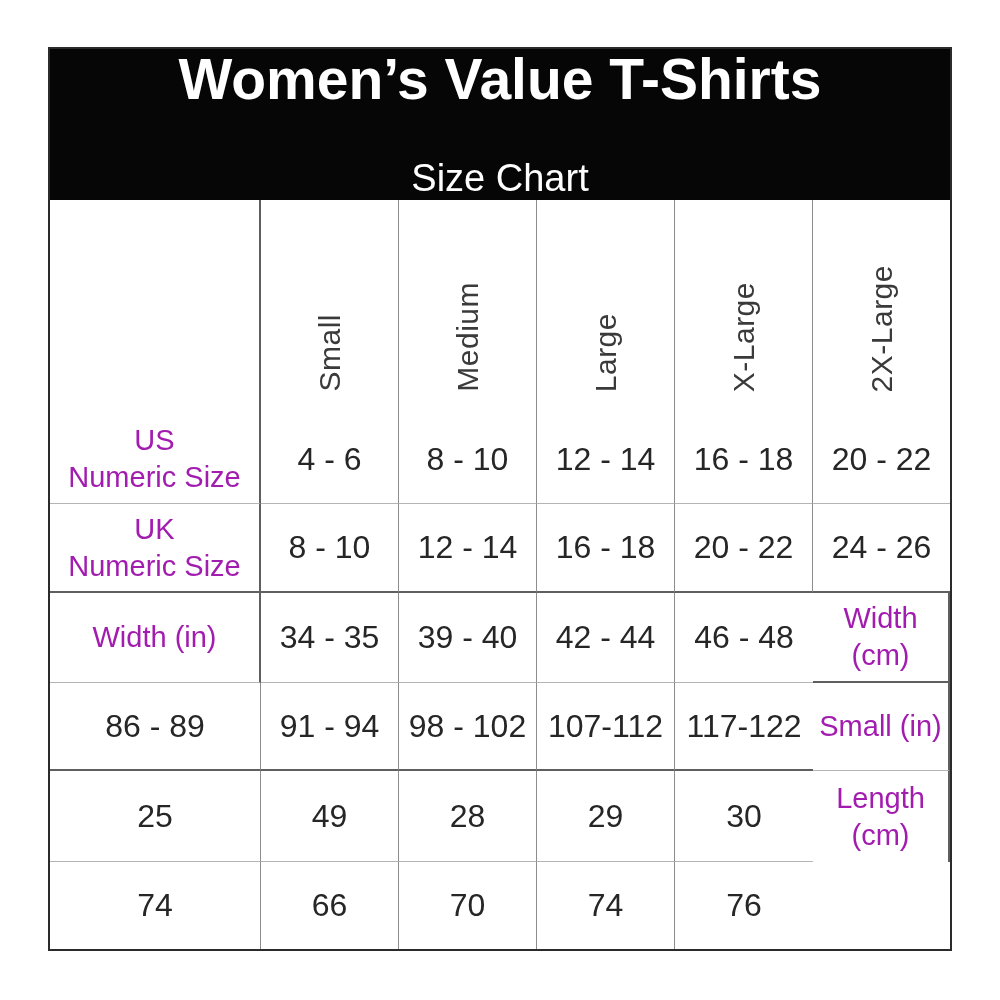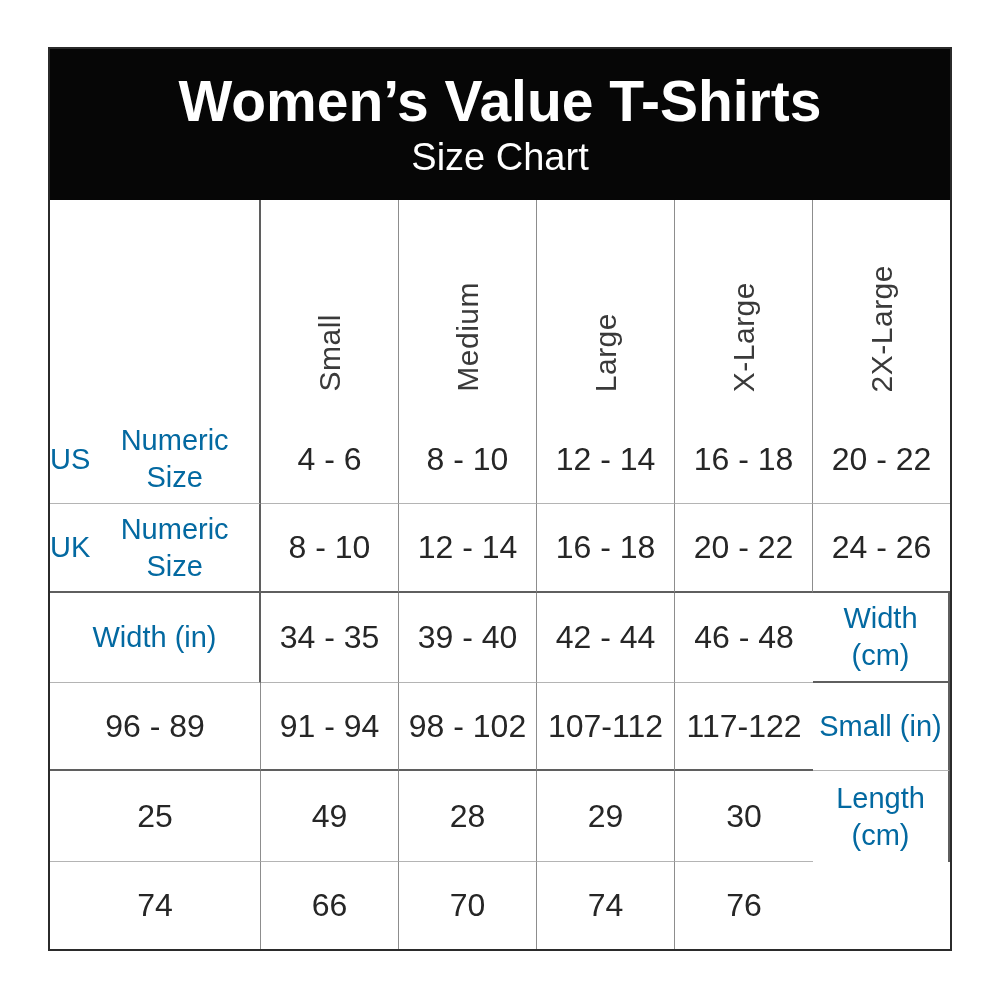--- a/index.html
+++ b/index.html
@@ -31,21 +31,21 @@
     grid-template-rows: 151px 215px 89px 89px 90px 88px 91px 87px;
     background: #ffffff;
   }
   .band {
     grid-column: 1 / -1;
     background: #060606;
     color: #ffffff;
     display: flex;
     flex-direction: column;
     align-items: center;
-    justify-content: center;
+    justify-content: space-between;
     text-align: center;
   }
   .band .title {
     font-size: 57px;
     font-weight: 700;
     line-height: 60px;
     letter-spacing: 0px;
   }
   .band .subtitle {
     font-size: 38px;
@@ -74,24 +74,24 @@
   }
   .vhead .vtext {
     writing-mode: vertical-rl;
     transform: rotate(180deg);
     font-size: 30px;
     color: #3a3a3a;
     letter-spacing: 0.5px;
     line-height: 1;
   }
   .rowlabel {
-    flex-direction: row;
+    flex-direction: column;
     font-size: 29px;
     line-height: 37px;
-    color: #0369a1;
+    color: #a21caf;
   }
   .rowlabel span { display: block; }
   .val {
     font-size: 32px;
     color: #262626;
   }
 </style>
 </head>
 <body>
 
@@ -146,21 +146,21 @@
     </div>
     <div class="cell cr1 rb1 val">34 - 35</div>
     <div class="cell cr1 rb1 val">39 - 40</div>
     <div class="cell cr1 rb1 val">42 - 44</div>
     <div class="cell rb1 val">46 - 48</div>
 
     <div class="cell cr2 rowlabel rb2">
       <span>Width (cm)</span>
       <span></span>
     </div>
-    <div class="cell cr1 rb2 val">96 - 89</div>
+    <div class="cell cr1 rb2 val">86 - 89</div>
     <div class="cell cr1 rb2 val">91 - 94</div>
     <div class="cell cr1 rb2 val">98 - 102</div>
     <div class="cell cr1 rb2 val">107-112</div>
     <div class="cell rb2 val">117-122</div>
 
     <div class="cell cr2 rowlabel rb1">
       <span>Small (in)</span>
       <span></span>
     </div>
     <div class="cell cr1 rb1 val">25</div>

